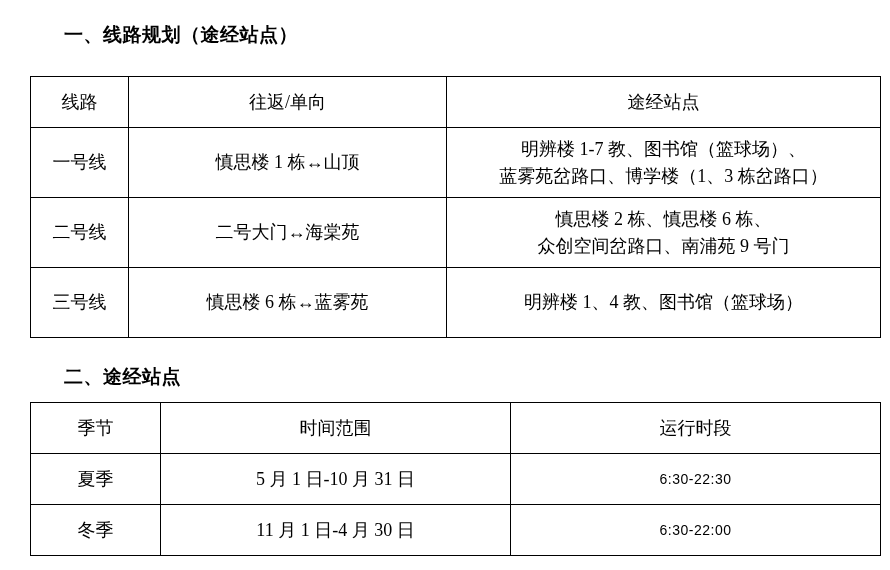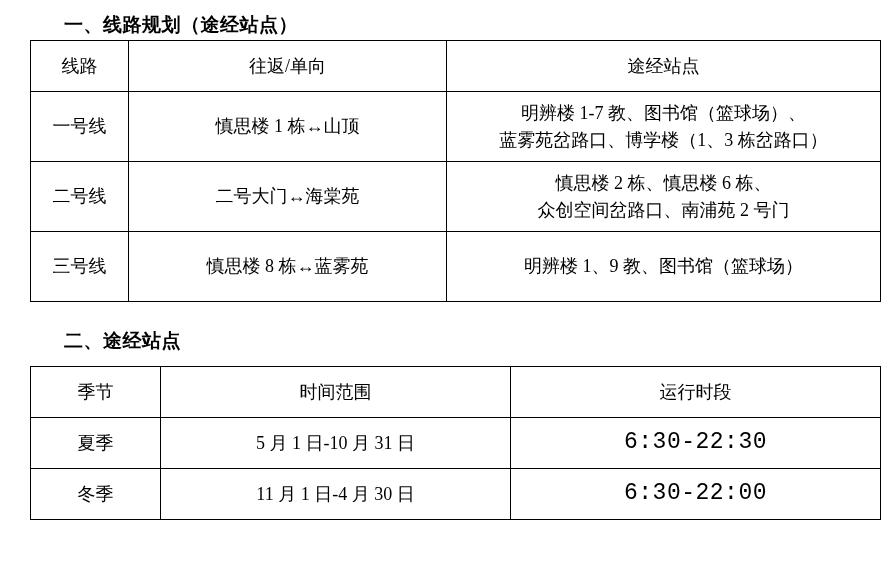--- a/index.html
+++ b/index.html
@@ -12,40 +12,40 @@
     background: #ffffff;
     font-family: "Liberation Serif", "DejaVu Serif", serif;
     color: #000000;
     overflow: hidden;
   }
   .page {
     position: relative;
     width: 846px;
     height: 570px;
     box-sizing: border-box;
-    padding: 4px 26px;
+    padding: 14px 26px;
   }
   .section-heading {
     font-family: "DejaVu Sans", "Liberation Sans", sans-serif;
     font-weight: bold;
     font-size: 19px;
     letter-spacing: 0.5px;
     margin: 0;
     padding-left: 38px;
   }
   #heading-routes {
     padding-top: 8px;
   }
   #heading-hours {
     padding-top: 26px;
   }
   table {
     border-collapse: collapse;
     table-layout: fixed;
-    margin-top: 2px;
+    margin-top: 28px;
     margin-left: 4px;
     width: 850px;
     background: #fff;
   }
   table td {
     border: 1px solid #000;
     text-align: center;
     vertical-align: middle;
     font-size: 18px;
     line-height: 1.45;
@@ -62,22 +62,22 @@
   #hours-table col.h1 { width: 130px; }
   #hours-table col.h2 { width: 350px; }
   #hours-table col.h3 { width: 370px; }
   #hours-table tr td { height: 38px; }
   #hours-table { margin-top: 12px; }
 
   .cell-line {
     display: block;
   }
   .mono {
-    font-family: Liberation Mono, monospace;
-    font-size: 23px;
+    font-family: Liberation Sans, sans-serif;
+    font-size: 14px;
     letter-spacing: 0.5px;
   }
 </style>
 </head>
 <body>
 
 <div class="page">
 
   <h2 class="section-heading" id="heading-routes">一、线路规划（途经站点）</h2>
 
@@ -105,31 +105,31 @@
         </td>
       </tr>
 
       <tr class="body-row">
         <td>二号线</td>
         <td>
           <span class="cell-line">二号大门↔海棠苑</span>
         </td>
         <td>
           <span class="cell-line">慎思楼 2 栋、慎思楼 6 栋、</span>
-          <span class="cell-line">众创空间岔路口、南浦苑 2 号门</span>
+          <span class="cell-line">众创空间岔路口、南浦苑 9 号门</span>
         </td>
       </tr>
 
       <tr class="body-row">
         <td>三号线</td>
         <td>
-          <span class="cell-line">慎思楼 8 栋↔蓝雾苑</span>
+          <span class="cell-line">慎思楼 6 栋↔蓝雾苑</span>
         </td>
         <td>
-          <span class="cell-line">明辨楼 1、9 教、图书馆（篮球场）</span>
+          <span class="cell-line">明辨楼 1、4 教、图书馆（篮球场）</span>
         </td>
       </tr>
 
     </tbody>
   </table>
 
   <h2 class="section-heading" id="heading-hours">二、途经站点</h2>
 
   <table id="hours-table">
     <colgroup>

